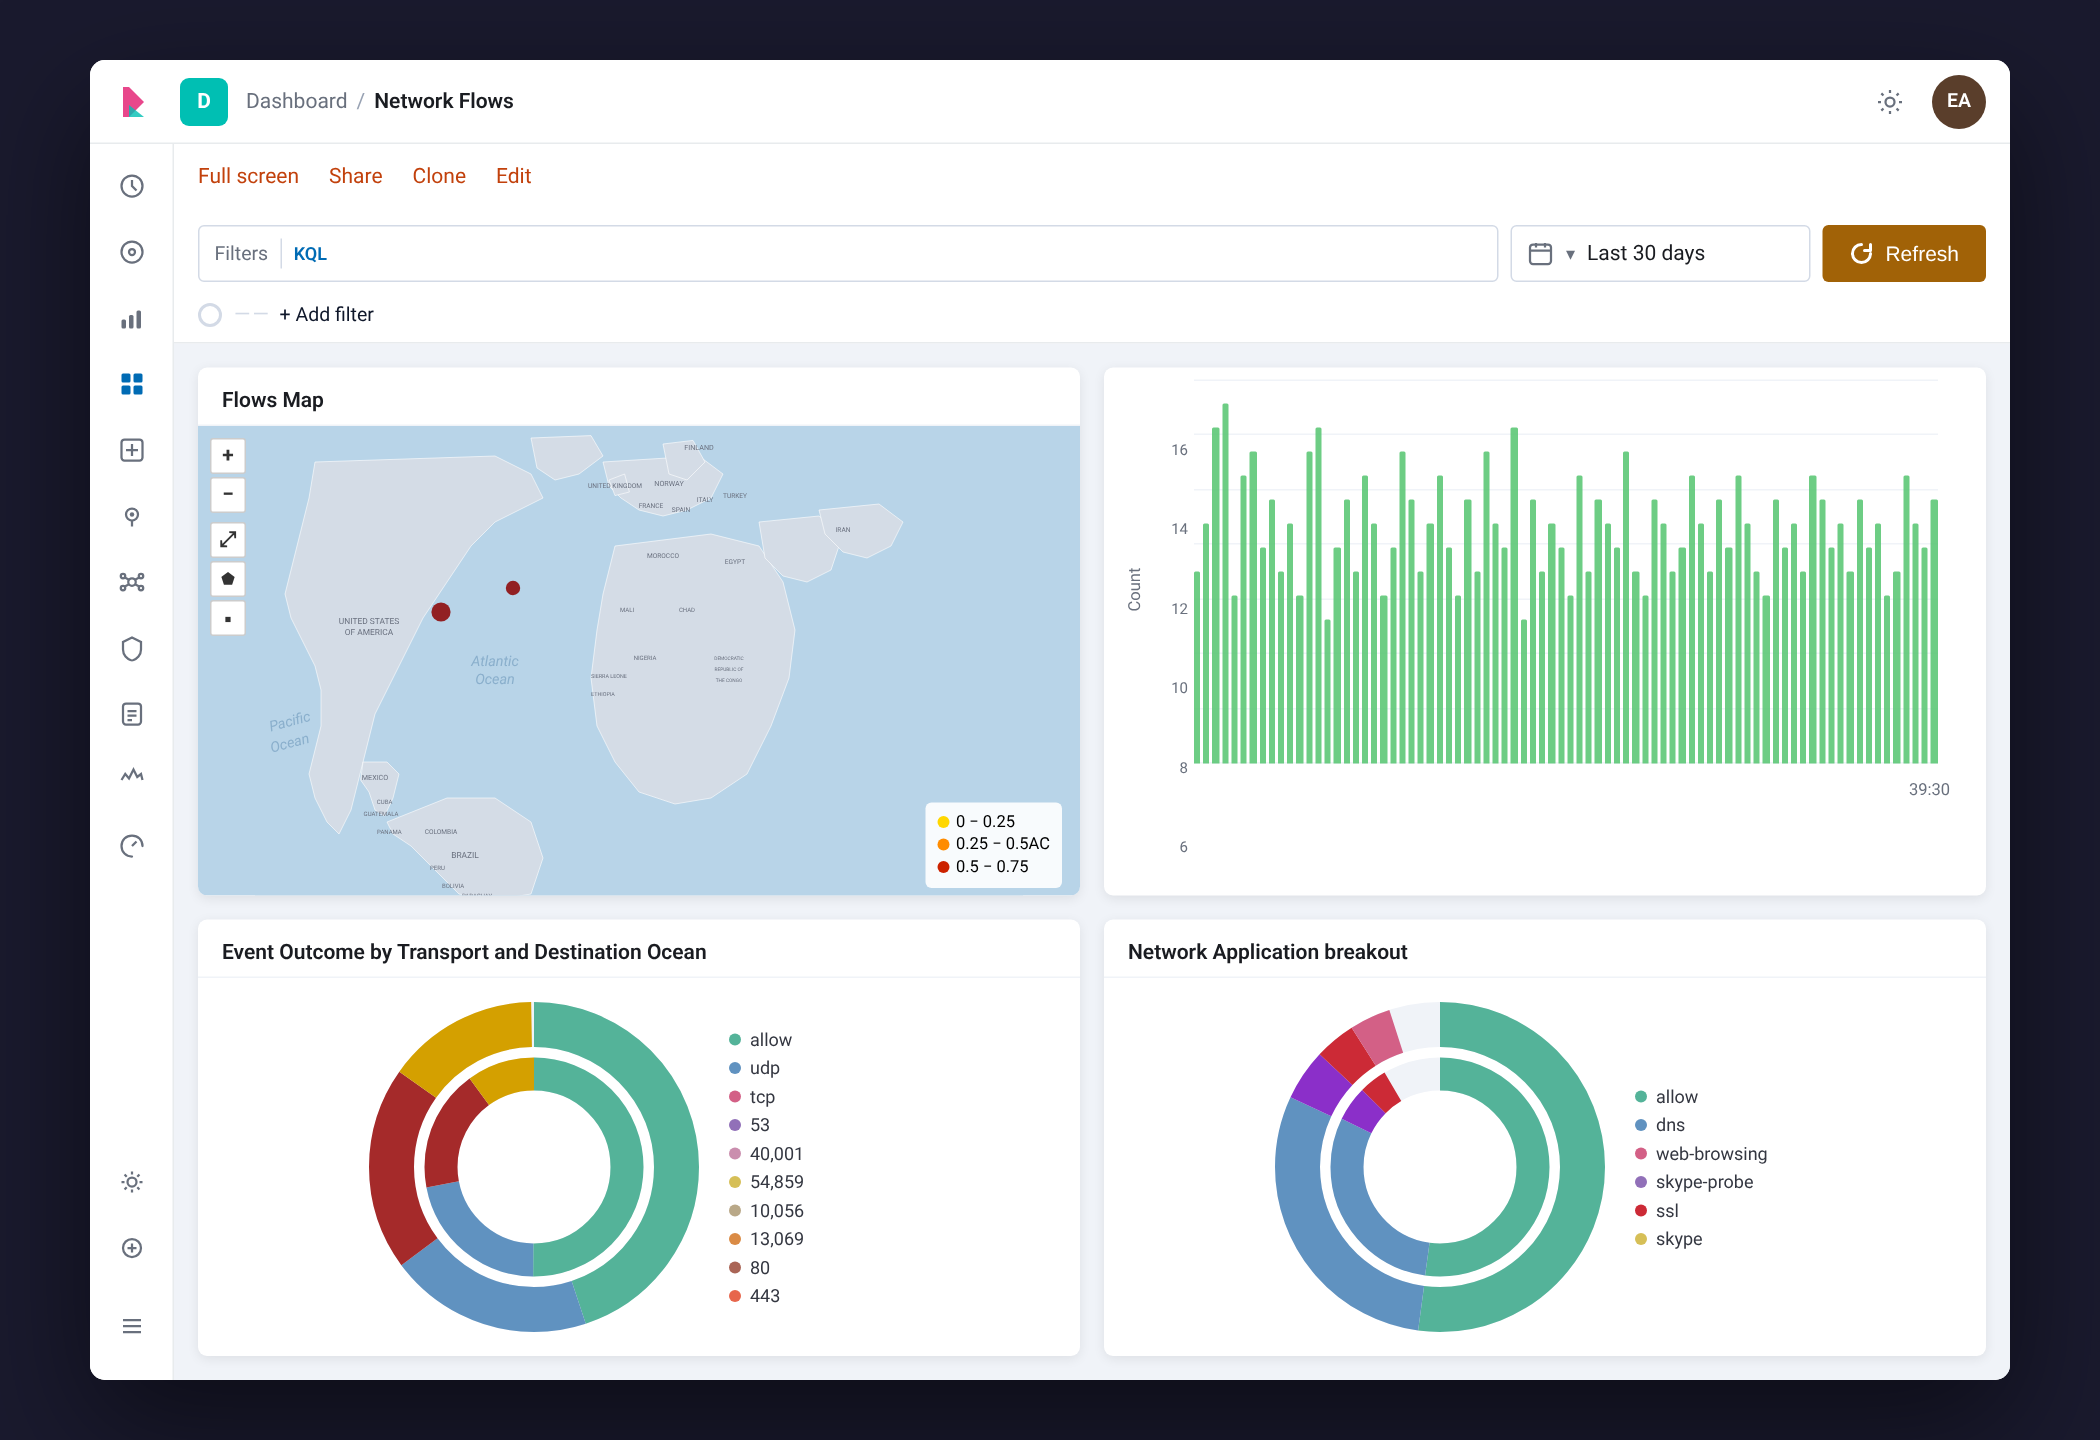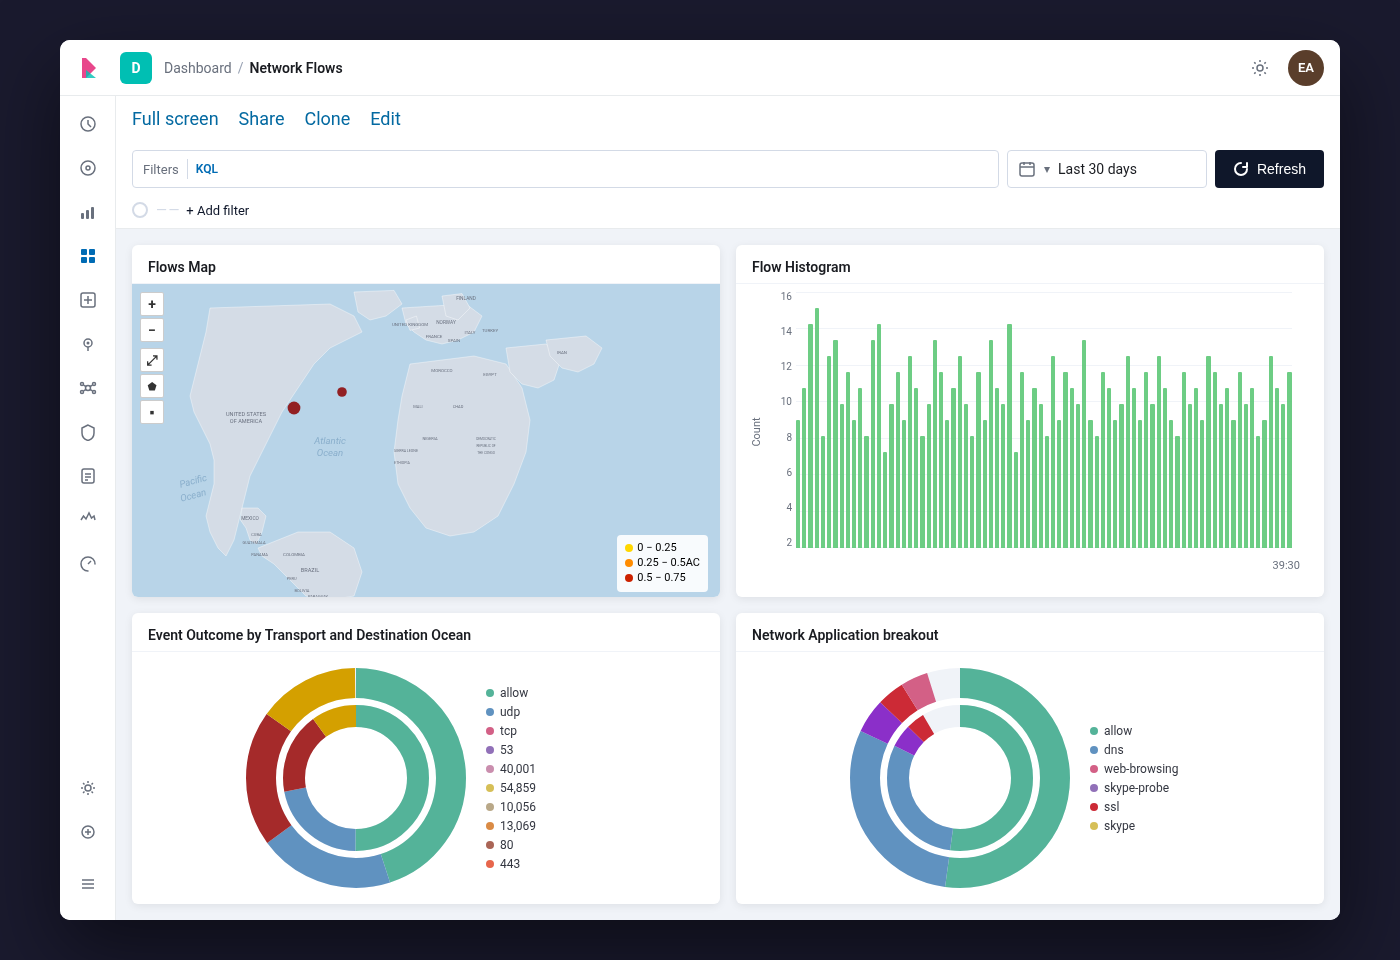--- a/index.html
+++ b/index.html
@@ -171,22 +171,22 @@
     }
 
     .toolbar-links {
       display: flex;
       gap: 20px;
       height: 44px;
       align-items: center;
     }
 
     .toolbar-link {
-      font-size: 18px;
-      color: #0369a1;
+      font-size: 14px;
+      color: #c2410c;
       cursor: pointer;
       font-weight: 400;
     }
 
     .filter-bar {
       display: flex;
       align-items: center;
       gap: 8px;
       padding: 10px 0;
     }
@@ -243,21 +243,21 @@
       min-width: 200px;
     }
 
     .time-picker-text {
       font-size: 14px;
       color: #1a1c21;
       flex: 1;
     }
 
     .refresh-btn {
-      background: #0f172a;
+      background: #a16207;
       color: #fff;
       border: none;
       border-radius: 4px;
       height: 38px;
       padding: 0 18px;
       font-size: 14px;
       font-weight: 500;
       cursor: pointer;
       display: flex;
       align-items: center;
@@ -483,20 +483,21 @@
       flex-direction: column;
       justify-content: space-between;
       align-items: flex-end;
       padding-right: 4px;
     }
 
     .y-label {
       font-size: 10px;
       color: #69707d;
       line-height: 1;
+      margin-top: 43px;
     }
   </style>
 </head>
 <body>
 
 <div class="browser-window">
 
   <div class="top-nav">
     <div class="logo-k">
       <svg width="32" height="32" viewBox="0 0 32 32">
@@ -745,21 +746,20 @@
                 <div class="legend-item">
                   <div class="legend-dot" style="background:#cc2200;"></div>
                   <span>0.5 − 0.75</span>
                 </div>
               </div>
             </div>
           </div>
         </div>
 
         <div class="panel">
-          <div class="panel-title">Flow Histogram</div>
           <div class="panel-content" style="padding: 8px 8px 8px 8px;">
             <div class="hist-wrapper">
               <div class="y-labels">
                 <span class="y-label">16</span>
                 <span class="y-label">14</span>
                 <span class="y-label">12</span>
                 <span class="y-label">10</span>
                 <span class="y-label">8</span>
                 <span class="y-label">6</span>
                 <span class="y-label">4</span>

